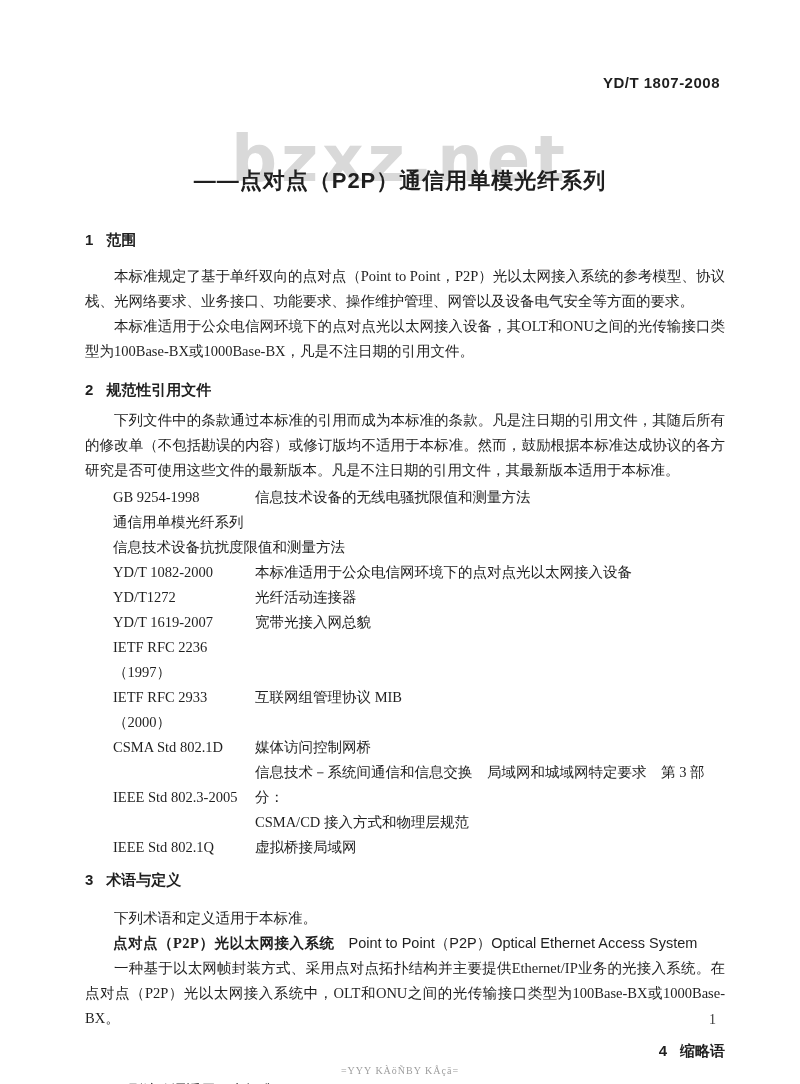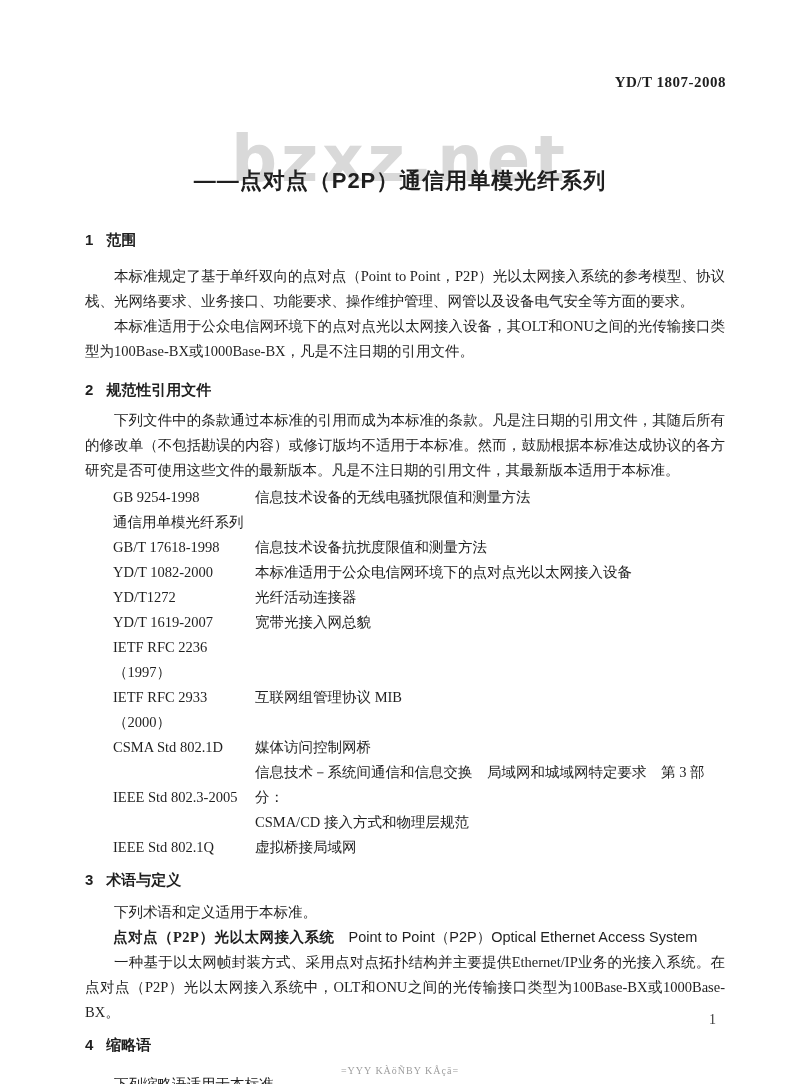--- a/index.html
+++ b/index.html
@@ -10,22 +10,22 @@
     height: 1084px;
     margin: 0 auto;
     background: #ffffff;
     font-family: "Liberation Serif", "DejaVu Serif", serif;
     color: #1f1f1f;
     overflow: hidden;
   }
   .doc-number {
     position: absolute;
     top: 74px;
-    right: 74px;
-    font-family: Liberation Serif, serif;
+    right: 80px;
+    font-family: Liberation Sans, sans-serif;
     font-weight: bold;
     font-size: 15px;
     letter-spacing: 0.5px;
   }
   .watermark {
     position: absolute;
     top: 122px;
     left: 50%;
     transform: translateX(-50%);
     font-family: "DejaVu Sans", "Liberation Sans", sans-serif;
@@ -70,22 +70,22 @@
   }
   .sec-heading {
     font-family: "Liberation Sans", "DejaVu Sans", sans-serif;
     font-weight: bold;
     font-size: 15px;
     line-height: 20px;
   }
   .sec-heading .sec-title { margin-left: 13px; }
   .h-scope { margin-bottom: 14px; }
   .h-refs  { margin-top: 16px; margin-bottom: 8px; }
-  .h-terms { margin-top: 10px; margin-bottom: 10px; }
-  .h-abbr  { margin-top: 10px; margin-bottom: 17px; }
+  .h-terms { margin-top: 10px; margin-bottom: 16px; }
+  .h-abbr  { margin-top: 10px; margin-bottom: 17px; text-align: right; }
   .para {
     line-height: 25px;
     text-align: justify;
     text-indent: 2em;
   }
   .ref-table { margin-top: 2px; }
   .ref-row {
     display: flex;
     line-height: 25px;
     padding-left: 28px;
@@ -149,21 +149,20 @@
 
     <div class="ref-table">
       <div class="ref-row">
         <span class="ref-code">GB 9254-1998</span>
         <span class="ref-desc">信息技术设备的无线电骚扰限值和测量方法</span>
       </div>
       <div class="ref-row">
         <span class="ref-desc">通信用单模光纤系列</span>
       </div>
       <div class="ref-row">
-        <span class="ref-code">GB/T 17618-1998</span>
         <span class="ref-desc">信息技术设备抗扰度限值和测量方法</span>
       </div>
       <div class="ref-row">
         <span class="ref-code">YD/T 1082-2000</span>
         <span class="ref-desc">本标准适用于公众电信网环境下的点对点光以太网接入设备</span>
       </div>
       <div class="ref-row">
         <span class="ref-code">YD/T1272</span>
         <span class="ref-desc">光纤活动连接器</span>
       </div>

